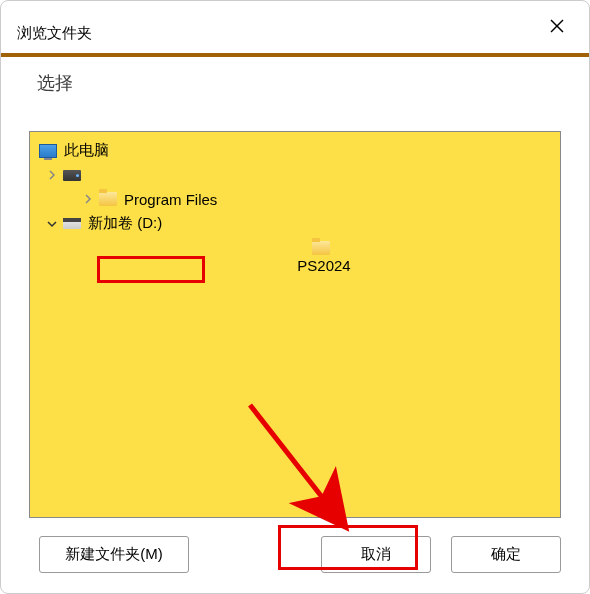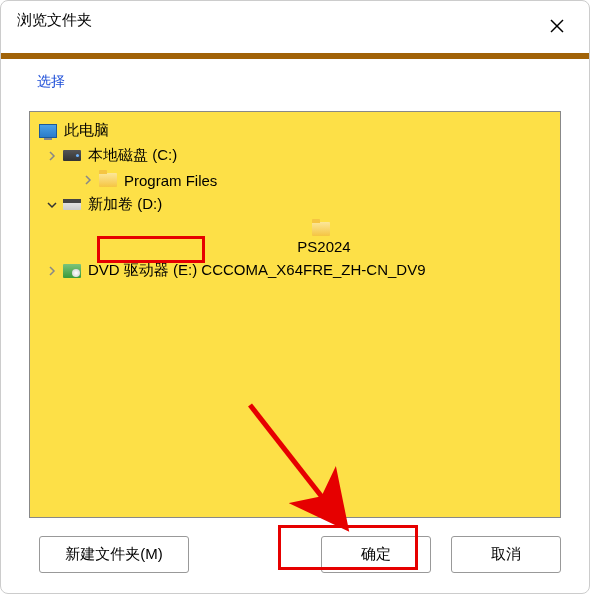--- a/index.html
+++ b/index.html
@@ -20,24 +20,24 @@
       height: 100%;
       border: 1px solid #ccc;
       border-radius: 8px;
       overflow: hidden;
       display: flex;
       flex-direction: column;
       background: #fff;
     }
     .titlebar {
       display: flex;
-      align-items: flex-start;
+      align-items: flex-end;
       justify-content: space-between;
       padding: 10px 16px;
-      border-bottom: 6px solid #a16207;
+      border-bottom: 4px solid #a16207;
     }
     .title-text {
       font-size: 15px;
       color: #000;
     }
     .close-btn {
       width: 32px;
       height: 32px;
       display: flex;
       align-items: center;
@@ -48,23 +48,23 @@
       width: 14px;
       height: 14px;
     }
     .content {
       padding: 14px 28px 0 28px;
       flex: 1;
       display: flex;
       flex-direction: column;
     }
     .prompt {
-      font-size: 14px;
-      color: #1d4ed8;
-      margin-bottom: 20px;
+      font-size: 18px;
+      color: #404040;
+      margin-bottom: 36px;
       padding-left: 8px;
     }
     .tree-panel {
       border: 1px solid #888;
       background: #fde047;
       flex: 1;
       padding: 6px 4px;
       overflow: auto;
       position: relative;
     }
@@ -263,21 +263,20 @@
 
       <div class="tree-item level-1">
         <span class="expander">
           <svg viewBox="0 0 10 10">
               <path d="M3 1 L7 5 L3 9" fill="none" stroke="#888" stroke-width="1.5"></path>
             </svg>
         </span>
         <span class="icon">
             <span class="icon-disk"></span>
           </span>
-        <span class="item-label">本地磁盘 (C:)</span>
       </div>
 
       <div class="tree-item level-2">
         <span class="expander">
           <svg viewBox="0 0 10 10">
               <path d="M3 1 L7 5 L3 9" fill="none" stroke="#888" stroke-width="1.5"></path>
             </svg>
         </span>
         <span class="icon">
             <span class="icon-folder"></span>
@@ -297,41 +296,30 @@
         <span class="item-label">新加卷 (D:)</span>
       </div>
 
       <div class="tree-item level-2" style="padding-left:62px;flex-direction:column;">
         <span class="icon">
             <span class="icon-folder"></span>
           </span>
         <span class="item-label">PS2024</span>
       </div>
 
-      <div class="tree-item level-1">
-        <span class="expander">
-          <svg viewBox="0 0 10 10">
-              <path d="M3 1 L7 5 L3 9" fill="none" stroke="#888" stroke-width="1.5"></path>
-            </svg>
-        </span>
-        <span class="icon">
-            <span class="icon-dvd"></span>
-          </span>
-        <span class="item-label">DVD 驱动器 (E:) CCCOMA_X64FRE_ZH-CN_DV9</span>
-      </div>
 
       <div class="red-box red-box-folder"></div>
     </div>
   </div>
 
   <div class="footer">
     <button class="btn btn-new">新建文件夹(M)</button>
     <div class="spacer"></div>
+    <button class="btn">取消</button>
     <button class="btn">确定</button>
-    <button class="btn">取消</button>
   </div>
 </div>
 
 <div class="red-box red-box-ok"></div>
 
 <svg class="arrow" viewBox="0 0 120 140">
   <defs>
     <marker id="ah" markerWidth="12" markerHeight="12" refX="9" refY="6" orient="auto">
       <path d="M0,0 L12,6 L0,12 L3,6 Z" fill="#e60000"></path>
     </marker>

